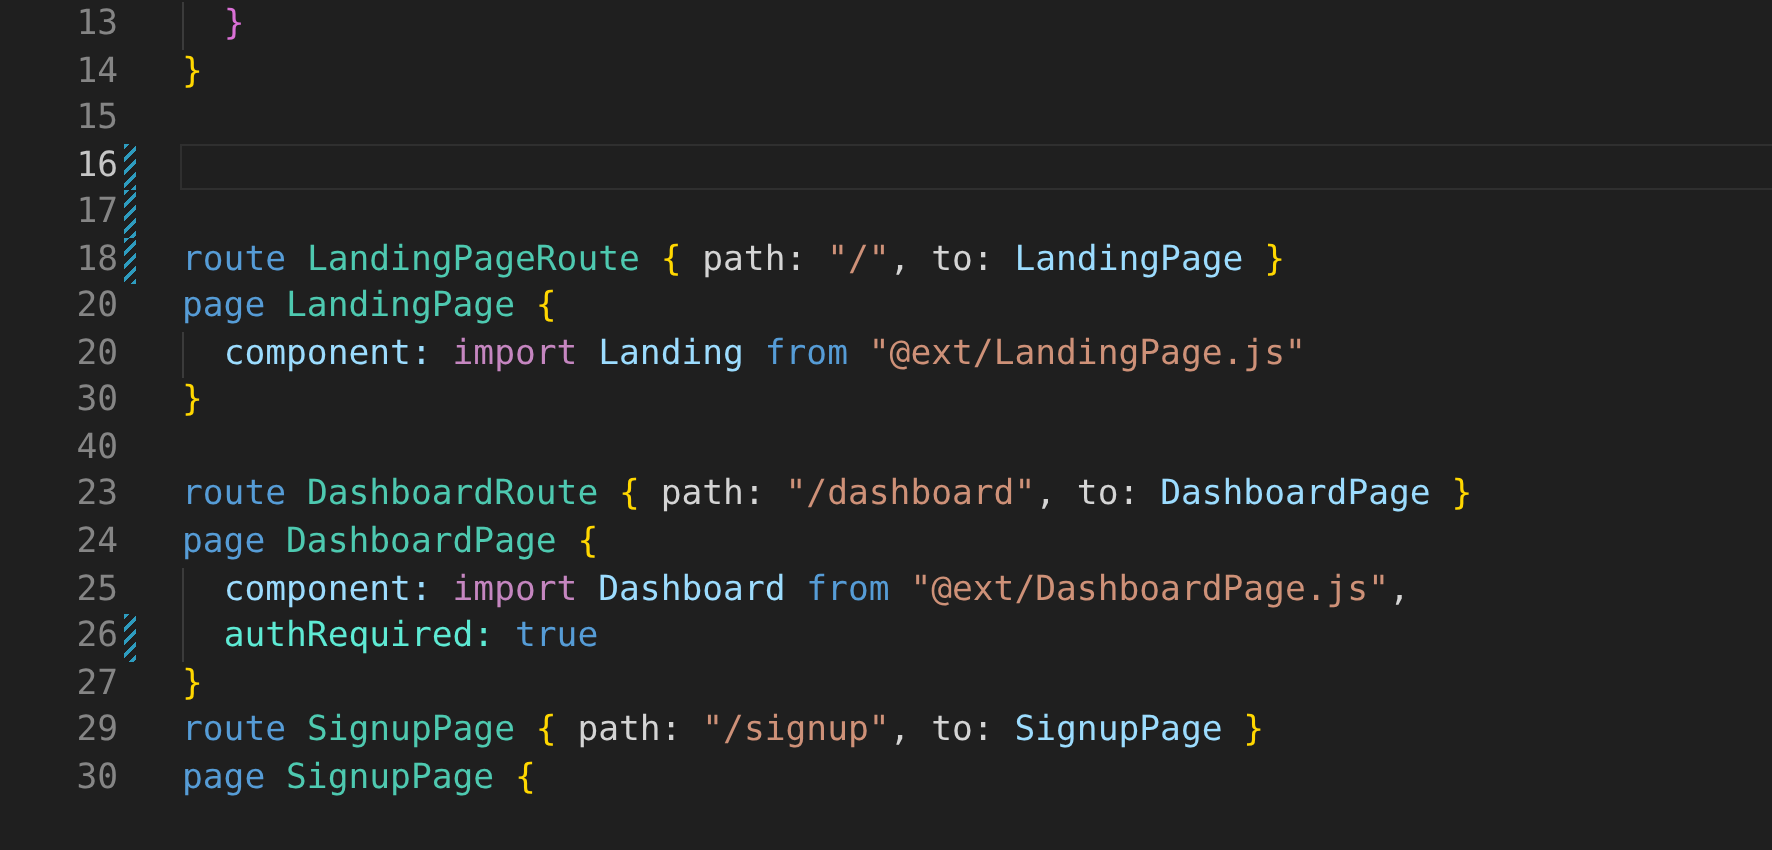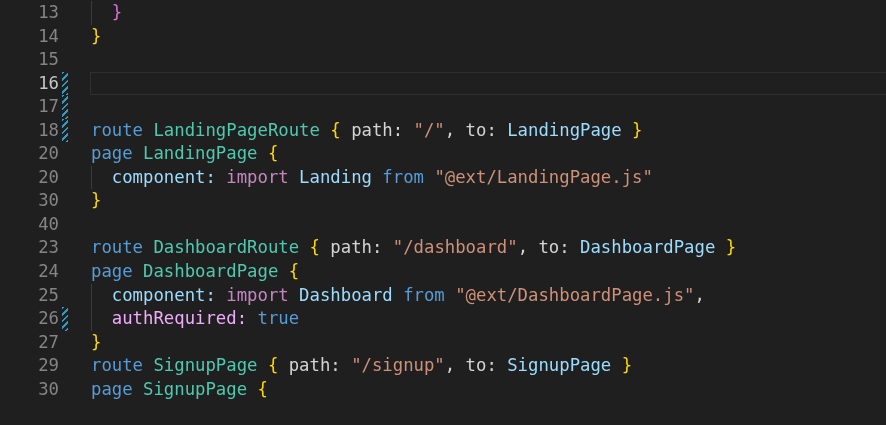--- a/index.html
+++ b/index.html
@@ -140,21 +140,21 @@
         <span class="content"><span style="color: rgb(86, 156, 214);">page </span><span style="color: rgb(78, 201, 176);">DashboardPage </span><span style="color: rgb(255, 215, 0);">{</span></span>
       </div>
       <div class="line">
         <span class="num">25</span>
         <span class="marker"></span>
         <span class="content"><span class="guide"></span><span style="color: rgb(212, 212, 212);">  </span><span style="color: rgb(156, 220, 254);">component: </span><span style="color: rgb(197, 134, 192);">import</span><span style="color: rgb(212, 212, 212);"> </span><span style="color: rgb(156, 220, 254);">Dashboard</span><span style="color: rgb(212, 212, 212);"> </span><span style="color: rgb(86, 156, 214);">from</span><span style="color: rgb(212, 212, 212);"> </span><span style="color: rgb(206, 145, 120);">"@ext/DashboardPage.js"</span><span style="color: rgb(212, 212, 212);">,</span></span>
       </div>
       <div class="line">
         <span class="num">26</span>
         <span class="marker on"></span>
-        <span class="content"><span class="guide"></span><span style="color: rgb(212, 212, 212);">  </span><span style="color: #f0abfc;">authRequired: </span><span style="color: rgb(86, 156, 214);">true</span></span>
+        <span class="content"><span class="guide"></span><span style="color: rgb(212, 212, 212);">  </span><span style="color: #5eead4;">authRequired: </span><span style="color: rgb(86, 156, 214);">true</span></span>
       </div>
       <div class="line">
         <span class="num">27</span>
         <span class="marker"></span>
         <span class="content"><span style="color: rgb(255, 215, 0);">}</span></span>
       </div>
       <div class="line">
         <span class="num">29</span>
         <span class="marker"></span>
         <span class="content"><span style="color: rgb(86, 156, 214);">route </span><span style="color: rgb(78, 201, 176);">SignupPage </span><span style="color: rgb(255, 215, 0);">{ </span><span style="color: rgb(212, 212, 212);">path: </span><span style="color: rgb(206, 145, 120);">"/signup"</span><span style="color: rgb(212, 212, 212);">, to: </span><span style="color: rgb(156, 220, 254);">SignupPage </span><span style="color: rgb(255, 215, 0);">}</span></span>

